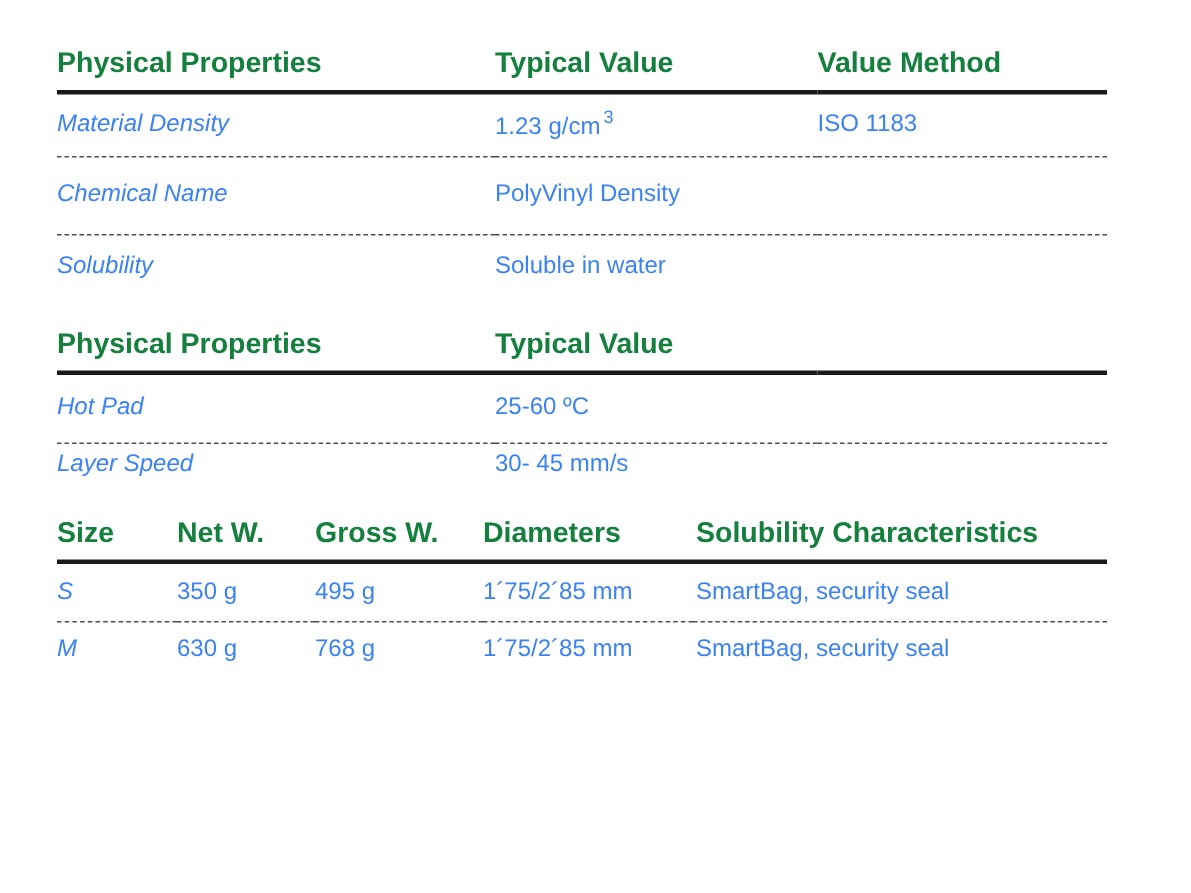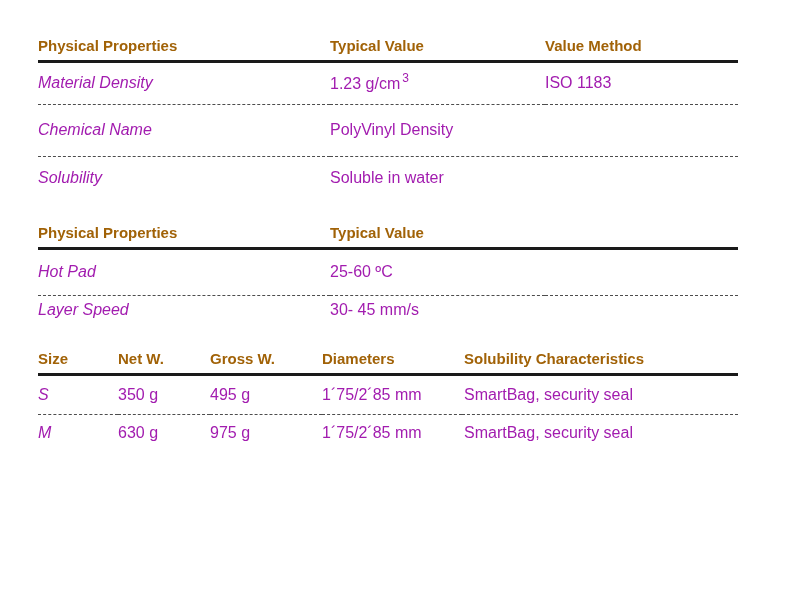--- a/index.html
+++ b/index.html
@@ -14,31 +14,31 @@
     padding: 30px 38px 0 38px;
     overflow: hidden;
   }
   table {
     border-collapse: collapse;
     width: 700px;
     table-layout: fixed;
   }
   th {
     font-weight: bold;
-    font-size: 15px;
+    font-size: 19px;
     text-align: left;
     vertical-align: bottom;
     padding: 0 0 6px 0;
-    color: #a16207;
+    color: #15803d;
   }
   thead tr { border-bottom: 3px solid #1a1a1a; }
   td {
     font-size: 16px;
     vertical-align: middle;
-    color: #a21caf;
+    color: #3b82f6;
   }
   tr.dashed { border-bottom: 1px dashed #4d4d4d; }
   td.prop { font-style: italic; }
   td.val { font-style: normal; }
   sup.cube {
     font-size: 12px;
     position: relative;
     top: -1px;
     margin-left: 2px;
   }
@@ -146,20 +146,20 @@
       <tr class="r0 dashed">
         <td class="prop">S</td>
         <td class="val">350 g</td>
         <td class="val">495 g</td>
         <td class="val">1´75/2´85 mm</td>
         <td class="val pack">SmartBag, security seal</td>
       </tr>
       <tr class="r1">
         <td class="prop">M</td>
         <td class="val">630 g</td>
-        <td class="val">975 g</td>
+        <td class="val">768 g</td>
         <td class="val">1´75/2´85 mm</td>
         <td class="val pack">SmartBag, security seal</td>
       </tr>
     </tbody>
   </table>
 
 </div>
 
 </body></html>

